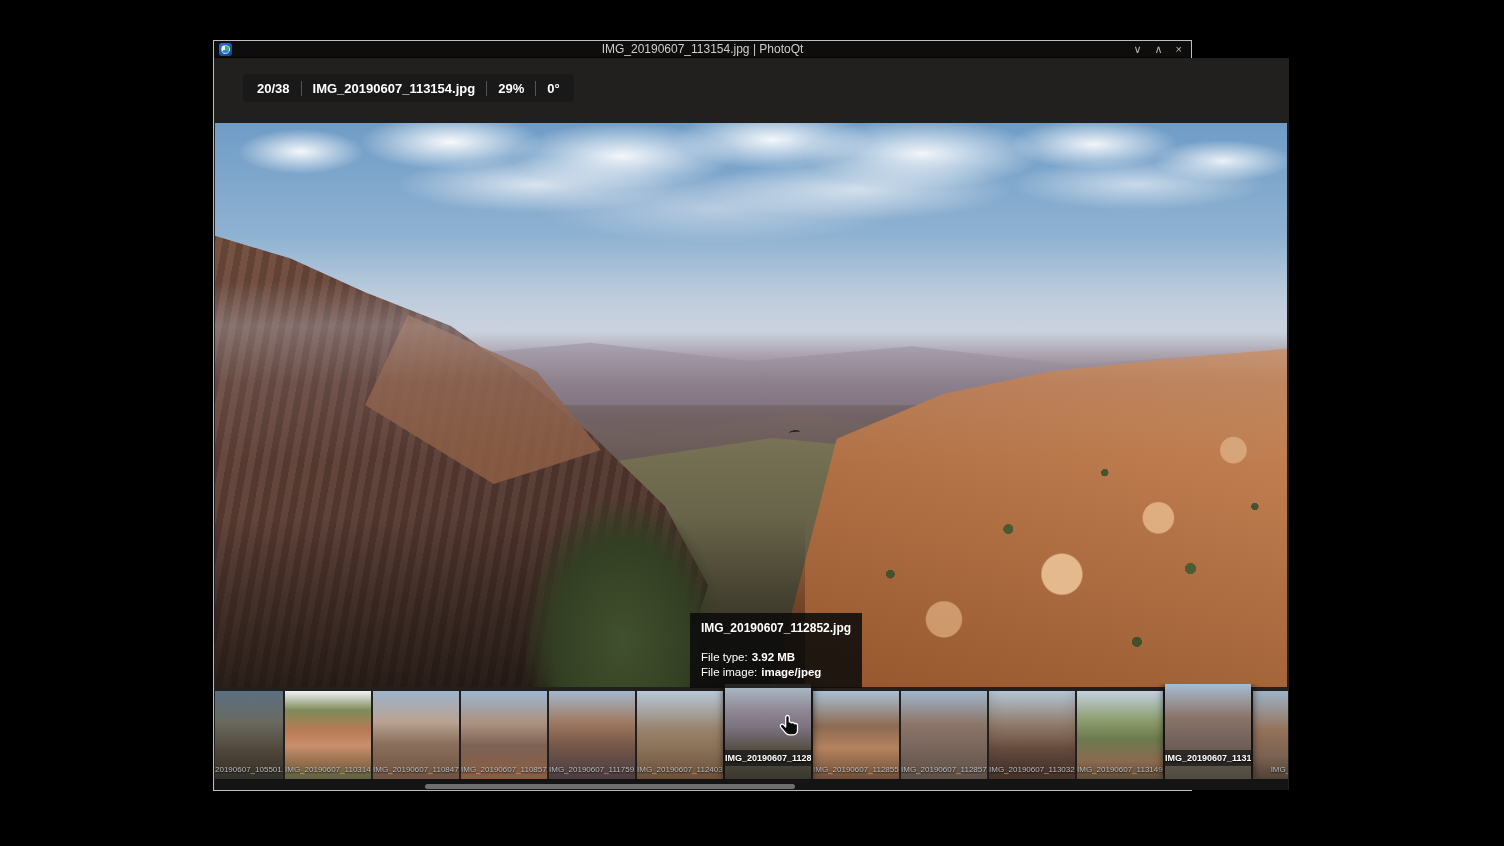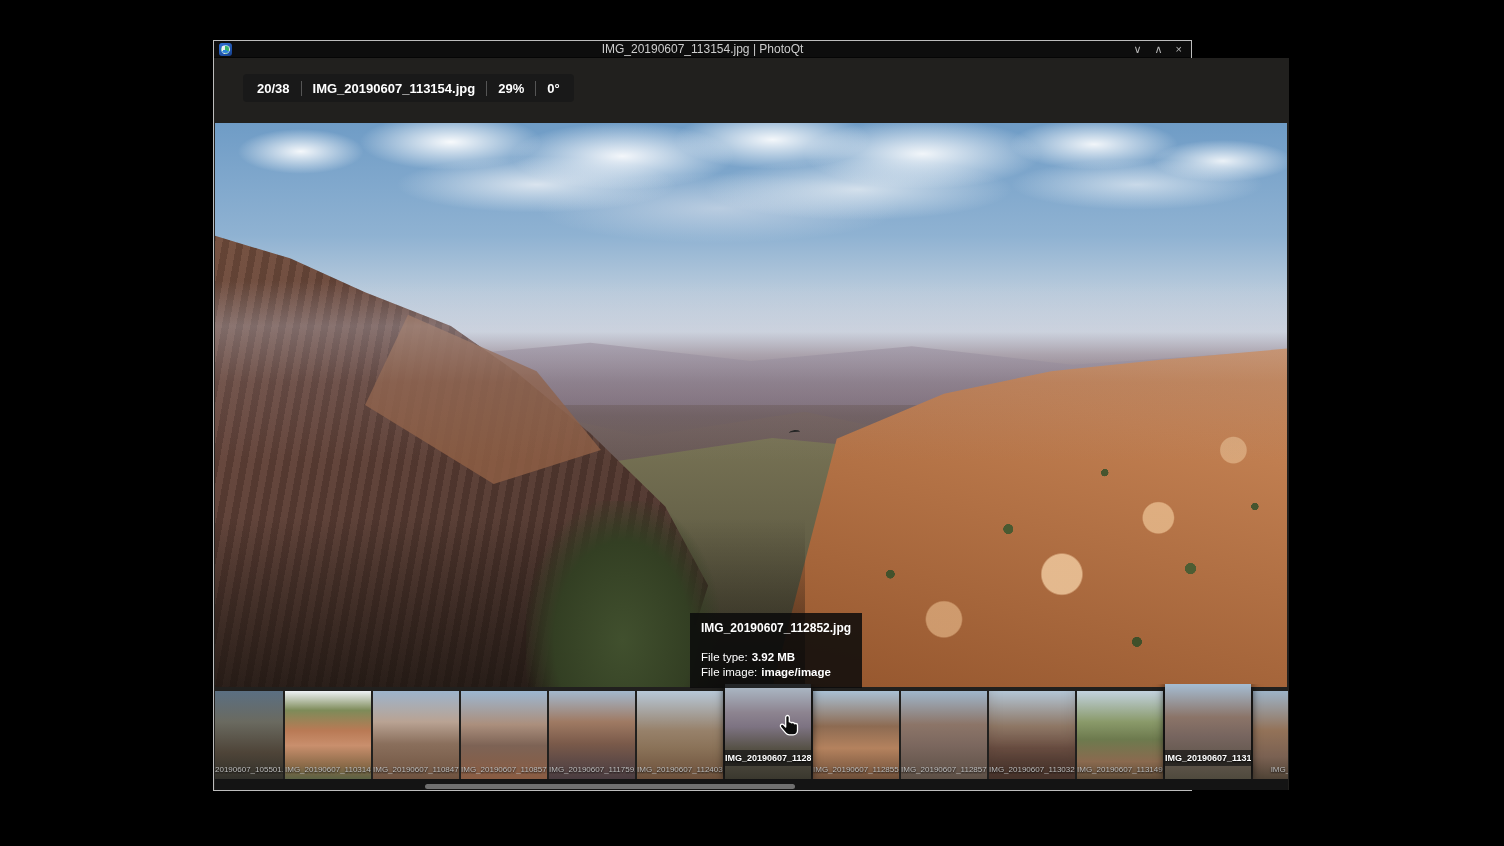--- a/index.html
+++ b/index.html
@@ -182,21 +182,21 @@
         <div class="layer haze"></div>
         <div class="layer bl-shadow"></div>
         <div class="tree"></div>
         <div class="bird"></div>
       </div>
 
       <div class="tooltip">
         <div class="tt-name">IMG_20190607_112852.jpg</div>
         <div class="tt-gap"></div>
         <div class="tt-row"><span>File type:</span><b>3.92 MB</b></div>
-        <div class="tt-row"><span>File image:</span><b>image/image</b></div>
+        <div class="tt-row"><span>File image:</span><b>image/jpeg</b></div>
       </div>
 
       <div class="strip">
         <div class="thumb t1">
             <div class="thumb-img"></div>
             <div class="thumb-label">20190607_105501.jpg</div>
           </div>
         <div class="thumb t2">
             <div class="thumb-img"></div>
             <div class="thumb-label">IMG_20190607_110314.jpg</div>

